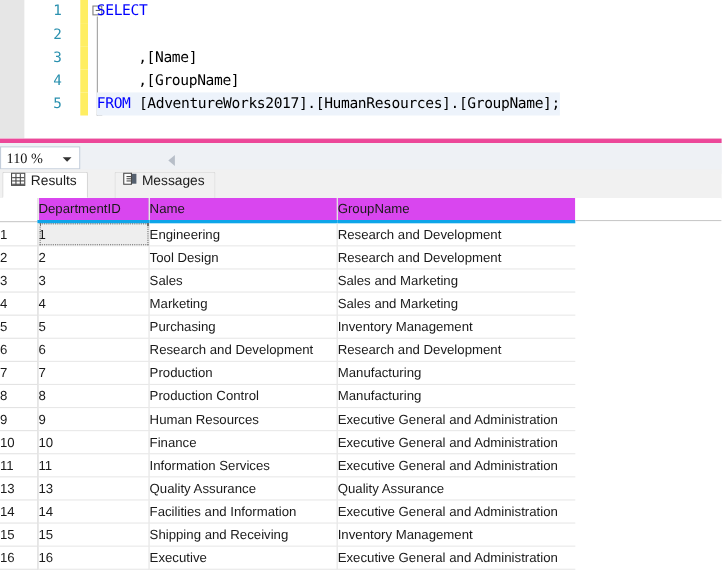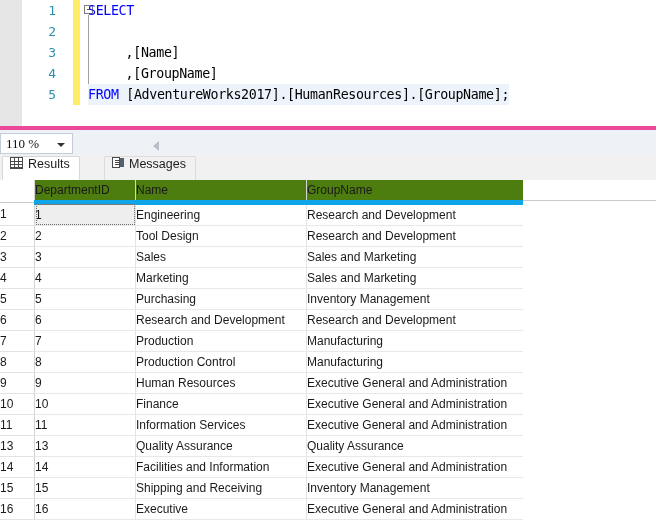--- a/index.html
+++ b/index.html
@@ -288,23 +288,23 @@
     border-right: 1px solid #d4d4d4;
     border-bottom: 1px solid #e3e3e3;
   }
   th.h-rownum { background: #ffffff; border-bottom: 1px solid #c9c9c9; }
   td.c-rownum {
     text-align: left;
     padding-left: 8px;
     color: #1a1a1a;
   }
   th.h-col {
-    background: #4d7c0f;
+    background: #d946ef;
     border-right: 1px solid #d4d4d4;
-    border-bottom: 5px solid #0ea5e9;
+    border-bottom: 3px solid #0ea5e9;
     padding-left: 7px;
     color: #1a1a1a;
   }
   td.c-val {
     border-right: 1px solid #e3e3e3;
     border-bottom: 1px solid #e8e8e8;
     padding-left: 7px;
   }
   td.c-val.last {
     border-right: 1px solid #d4d4d4;

